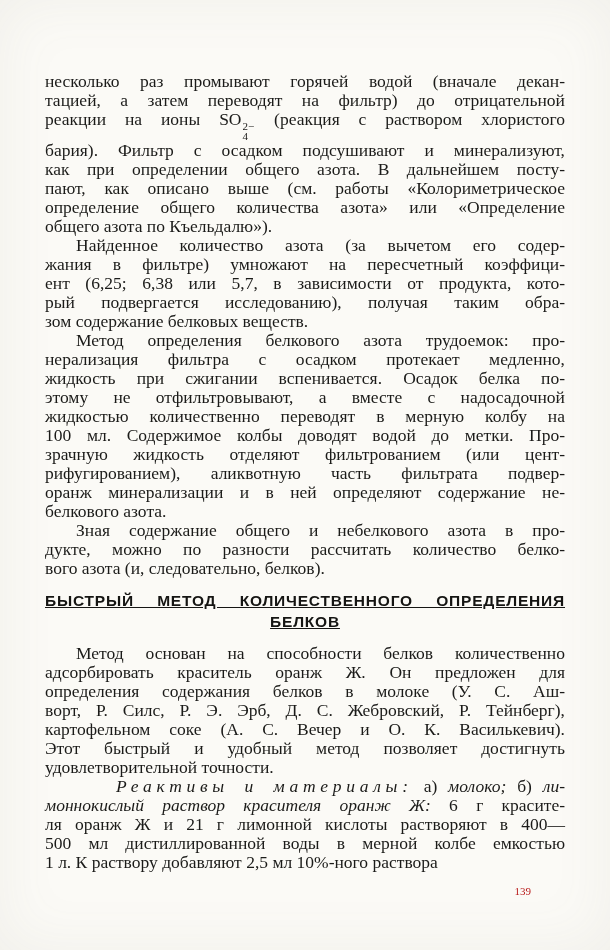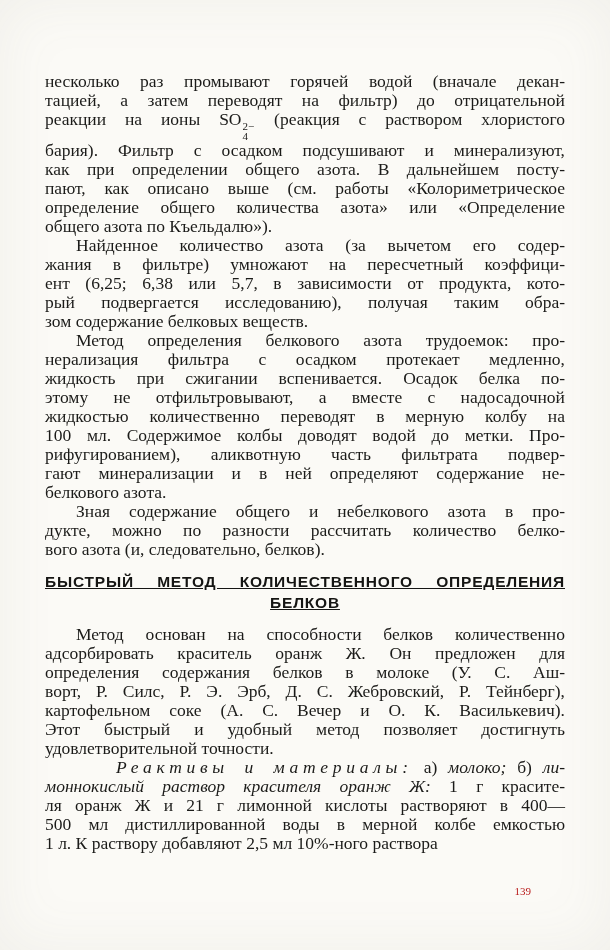--- a/index.html
+++ b/index.html
@@ -87,22 +87,23 @@
         <div class="line"><span class="n">рый подвергается исследованию), получая таким обра-</span></div>
         <div class="line last"><span class="n">зом содержание белковых веществ.</span></div>
       </div>
       <div class="para">
         <div class="line indent"><span class="n">Метод определения белкового азота трудоемок: про-</span></div>
         <div class="line"><span class="n">нерализация фильтра с осадком протекает медленно,</span></div>
         <div class="line"><span class="n">жидкость при сжигании вспенивается. Осадок белка по-</span></div>
         <div class="line"><span class="n">этому не отфильтровывают, а вместе с надосадочной</span></div>
         <div class="line"><span class="n">жидкостью количественно переводят в мерную колбу на</span></div>
         <div class="line"><span class="n">100 мл. Содержимое колбы доводят водой до метки. Про-</span></div>
+        <div class="line"><span class="n">зрачную жидкость отделяют фильтрованием (или цент-</span></div>
         <div class="line"><span class="n">рифугированием), аликвотную часть фильтрата подвер-</span></div>
-        <div class="line"><span class="n">гают минерализации и в ней определяют содержание не-</span></div>
+        <div class="line"><span class="n">оранж минерализации и в ней определяют содержание не-</span></div>
         <div class="line last"><span class="n">белкового азота.</span></div>
       </div>
       <div class="para">
         <div class="line indent"><span class="n">Зная содержание общего и небелкового азота в про-</span></div>
         <div class="line"><span class="n">дукте, можно по разности рассчитать количество белко-</span></div>
         <div class="line last"><span class="n">вого азота (и, следовательно, белков).</span></div>
       </div>
       <div class="heading">
         <div class="line"><span class="n">БЫСТРЫЙ МЕТОД КОЛИЧЕСТВЕННОГО ОПРЕДЕЛЕНИЯ</span></div>
         <div class="line last"><span class="n">БЕЛКОВ</span></div>
@@ -111,20 +112,20 @@
         <div class="line indent"><span class="n">Метод основан на способности белков количественно</span></div>
         <div class="line"><span class="n">адсорбировать краситель оранж Ж. Он предложен для</span></div>
         <div class="line"><span class="n">определения содержания белков в молоке (У. С. Аш-</span></div>
         <div class="line"><span class="n">ворт, Р. Силс, Р. Э. Эрб, Д. С. Жебровский, Р. Тейнберг),</span></div>
         <div class="line"><span class="n">картофельном соке (А. С. Вечер и О. К. Василькевич).</span></div>
         <div class="line"><span class="n">Этот быстрый и удобный метод позволяет достигнуть</span></div>
         <div class="line last"><span class="n">удовлетворительной точности.</span></div>
       </div>
       <div class="para">
         <div class="line indent"><span class="sp">Реактивы и материалы:</span><span class="n"> а) </span><span class="i">молоко;</span><span class="n"> б) </span><span class="i">ли-</span></div>
-        <div class="line"><span class="i">моннокислый раствор красителя оранж Ж:</span><span class="n"> 1 г красите-</span></div>
+        <div class="line"><span class="i">моннокислый раствор красителя оранж Ж:</span><span class="n"> 6 г красите-</span></div>
         <div class="line"><span class="n">ля оранж Ж и 21 г лимонной кислоты растворяют в 400—</span></div>
         <div class="line"><span class="n">500 мл дистиллированной воды в мерной колбе емкостью</span></div>
         <div class="line last"><span class="n">1 л. К раствору добавляют 2,5 мл 10%-ного раствора</span></div>
       </div>
     </main>
   <footer class="folio">139</footer>
 </div>
 
 </body></html>

